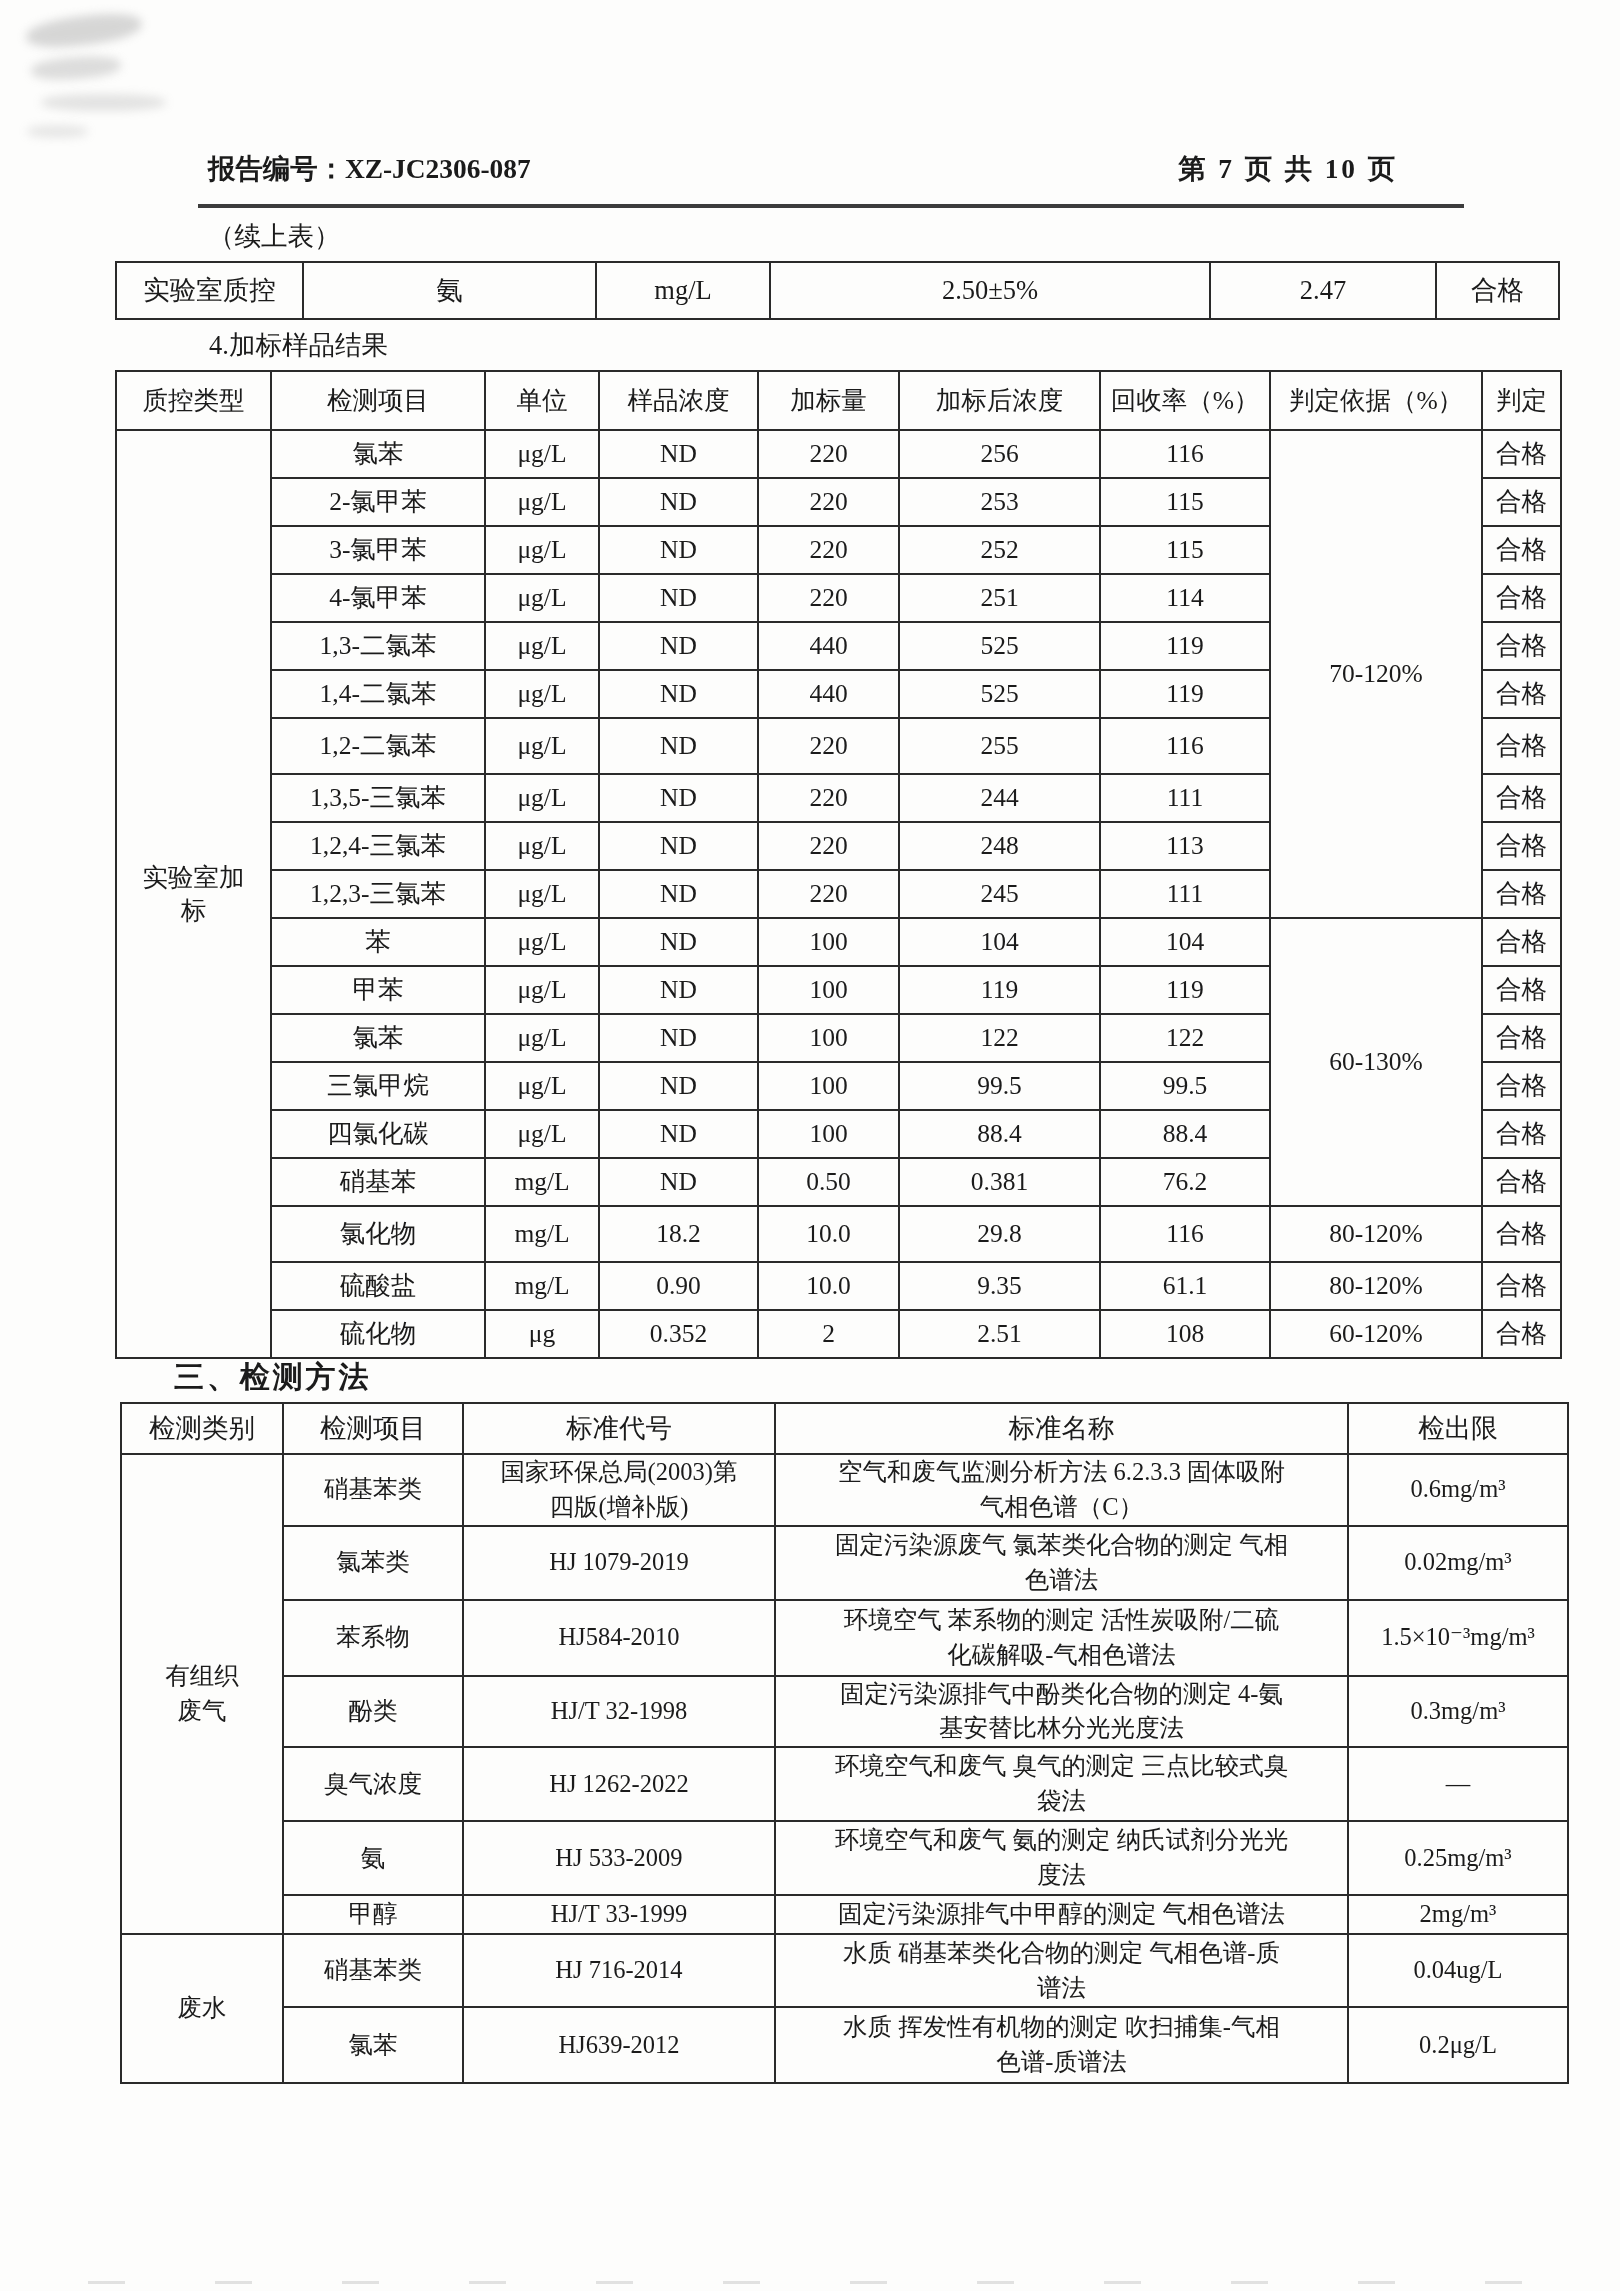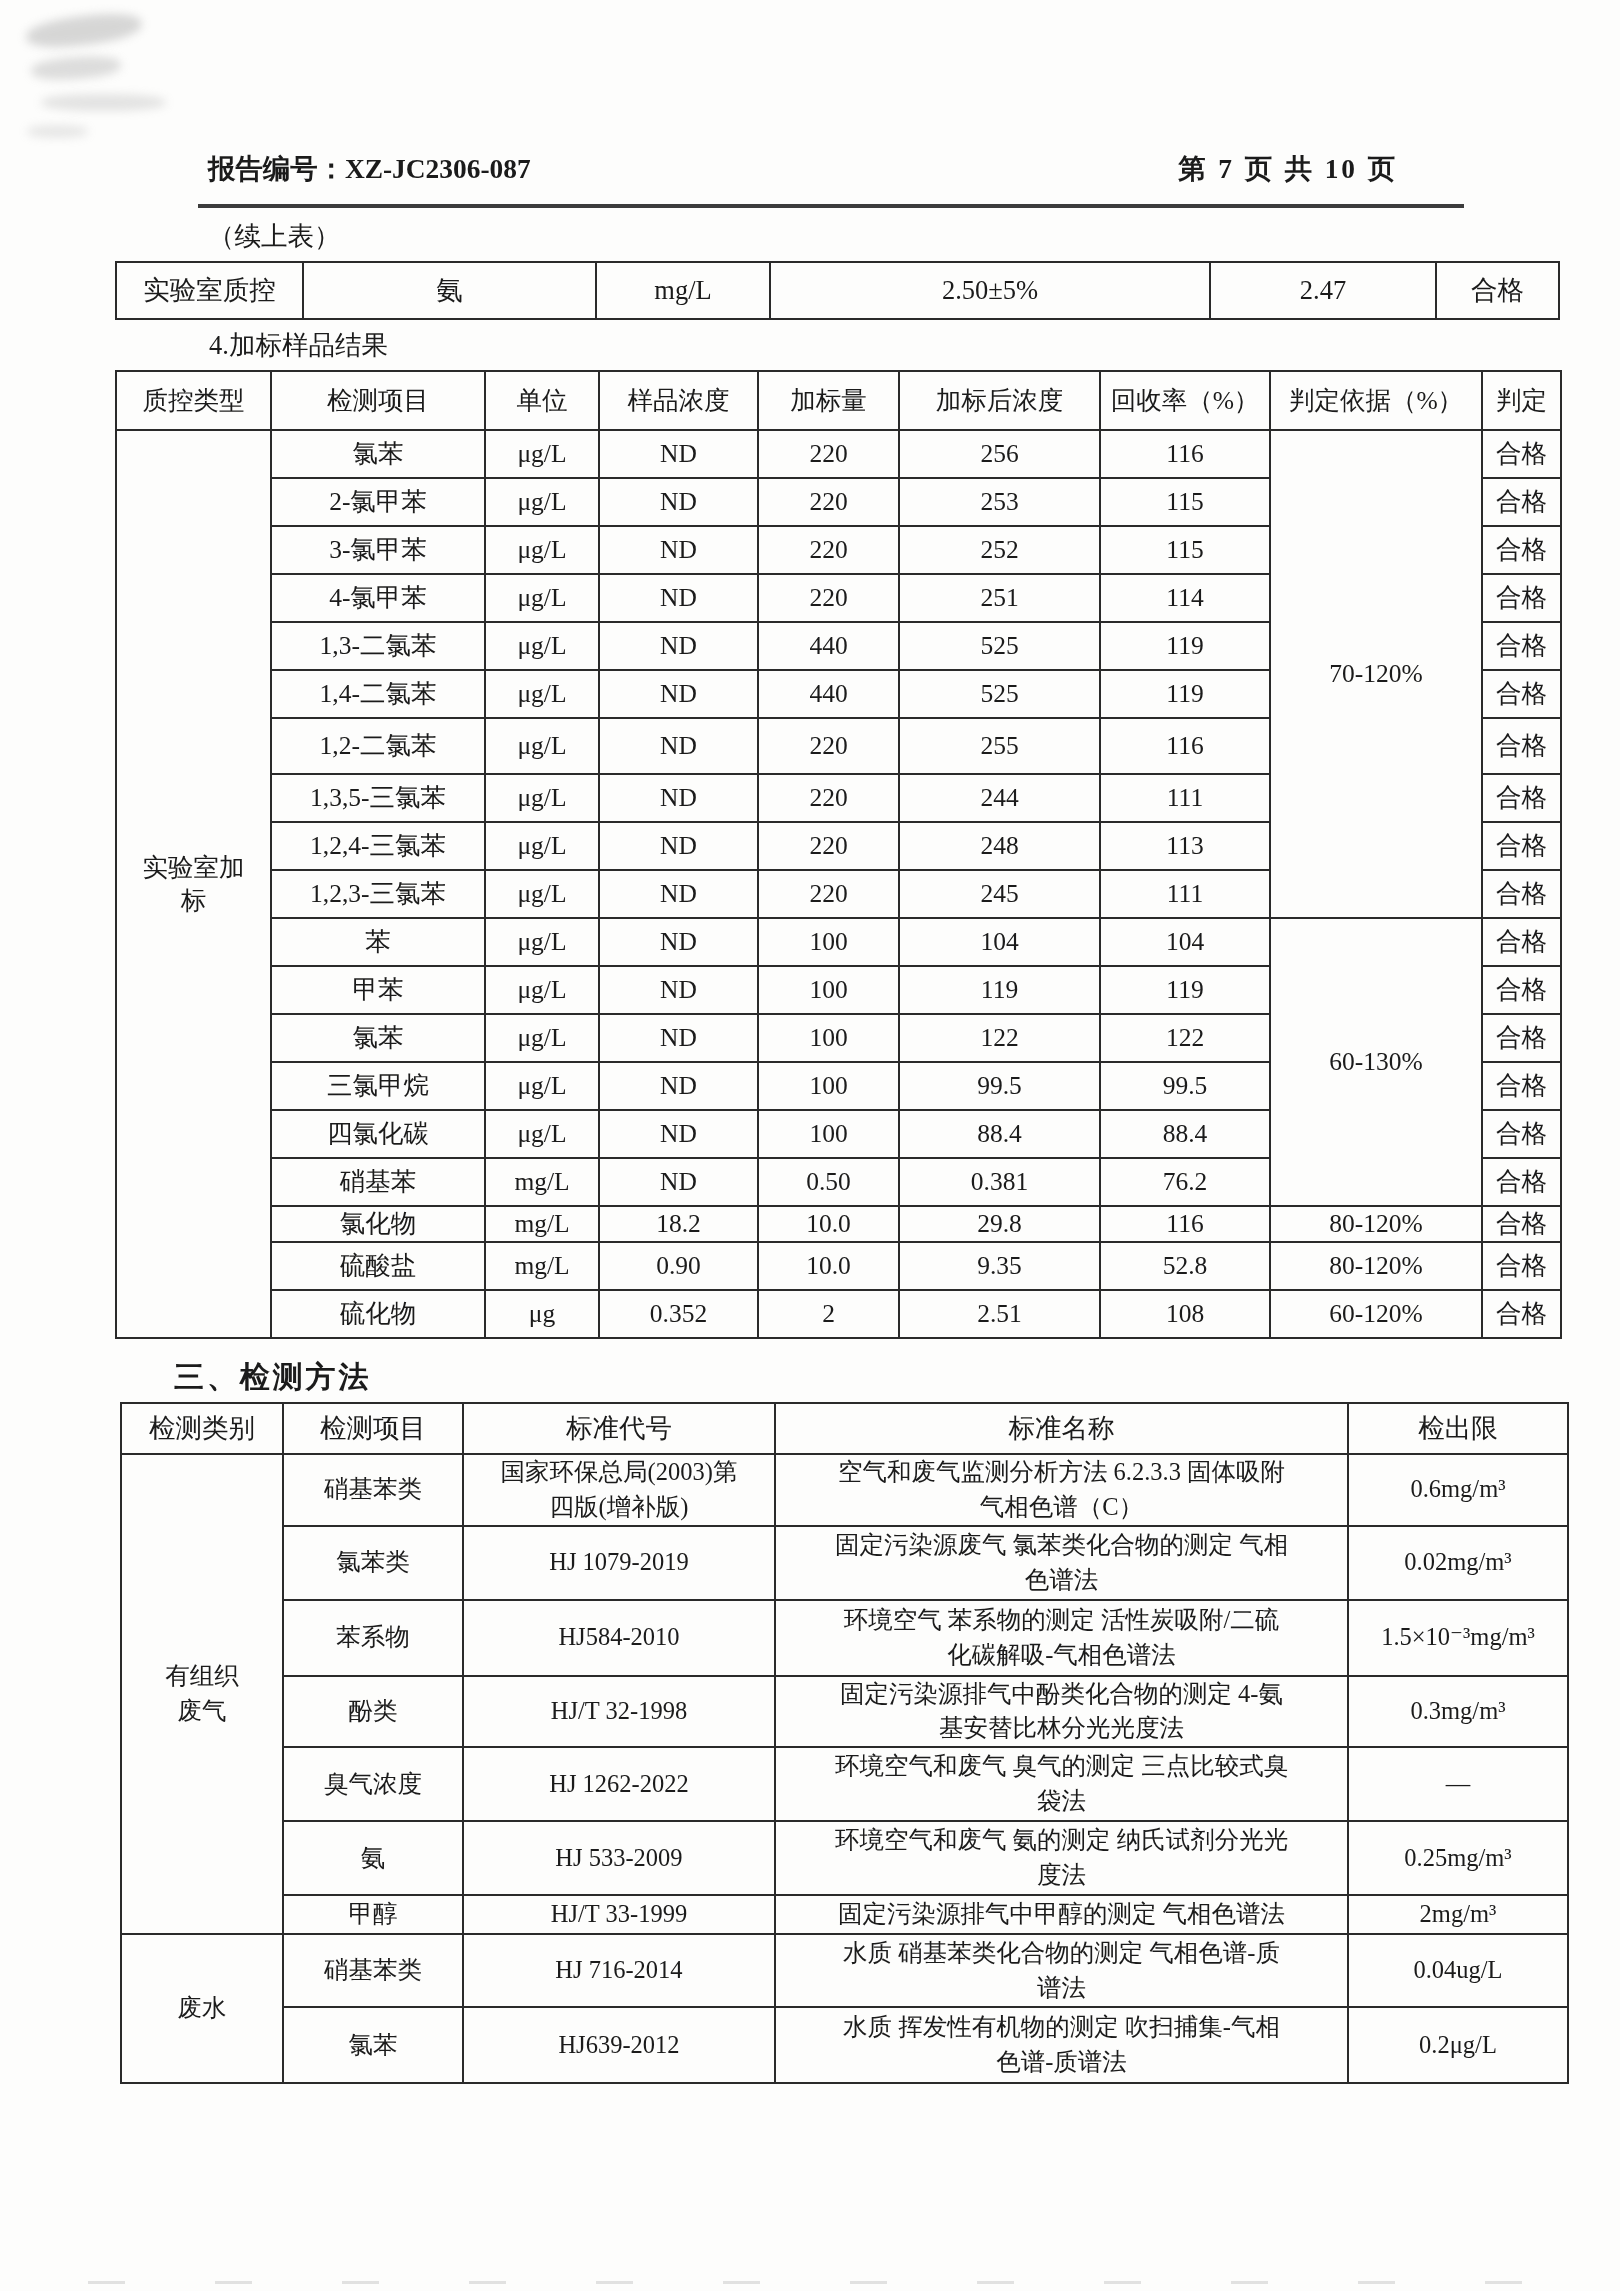--- a/index.html
+++ b/index.html
@@ -273,37 +273,37 @@
         </tr>
         <tr style="height: 48px;">
           <td>硝基苯</td>
           <td>mg/L</td>
           <td>ND</td>
           <td>0.50</td>
           <td>0.381</td>
           <td>76.2</td>
           <td>合格</td>
         </tr>
-        <tr style="height: 36px;">
+        <tr style="height: 56px;">
           <td>氯化物</td>
           <td>mg/L</td>
           <td>18.2</td>
           <td>10.0</td>
           <td>29.8</td>
           <td>116</td>
           <td rowspan="1">80-120%</td>
           <td>合格</td>
         </tr>
         <tr style="height: 48px; padding-left: 28px;">
           <td>硫酸盐</td>
           <td>mg/L</td>
           <td>0.90</td>
           <td>10.0</td>
           <td>9.35</td>
-          <td>52.8</td>
+          <td>61.1</td>
           <td rowspan="1">80-120%</td>
           <td>合格</td>
         </tr>
         <tr style="height: 48px;">
           <td>硫化物</td>
           <td>μg</td>
           <td>0.352</td>
           <td>2</td>
           <td>2.51</td>
           <td>108</td>

